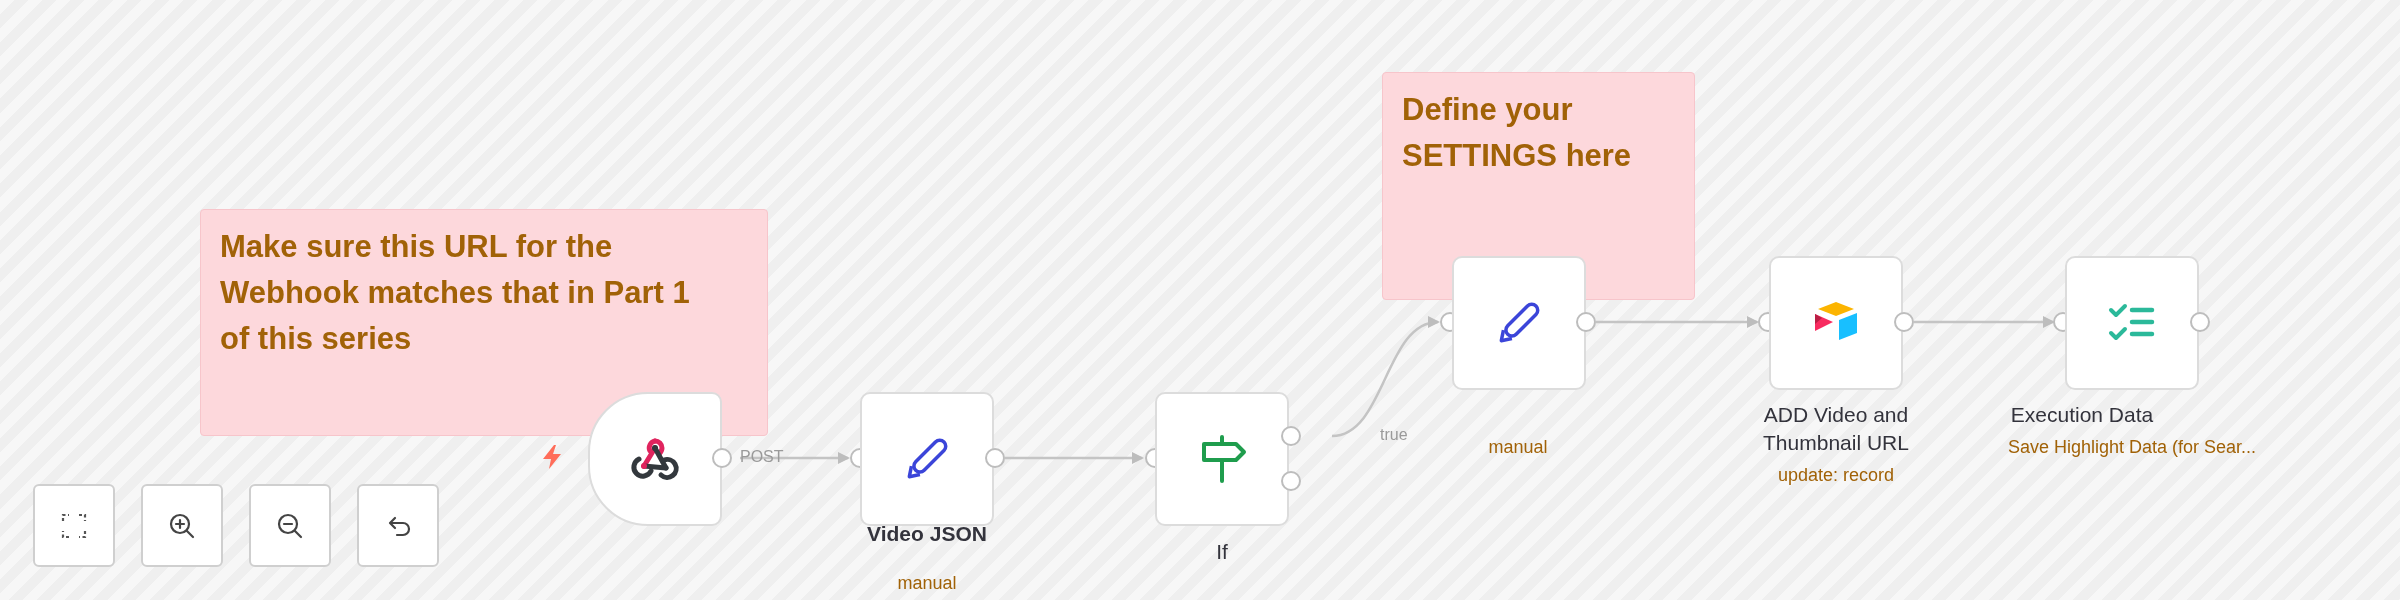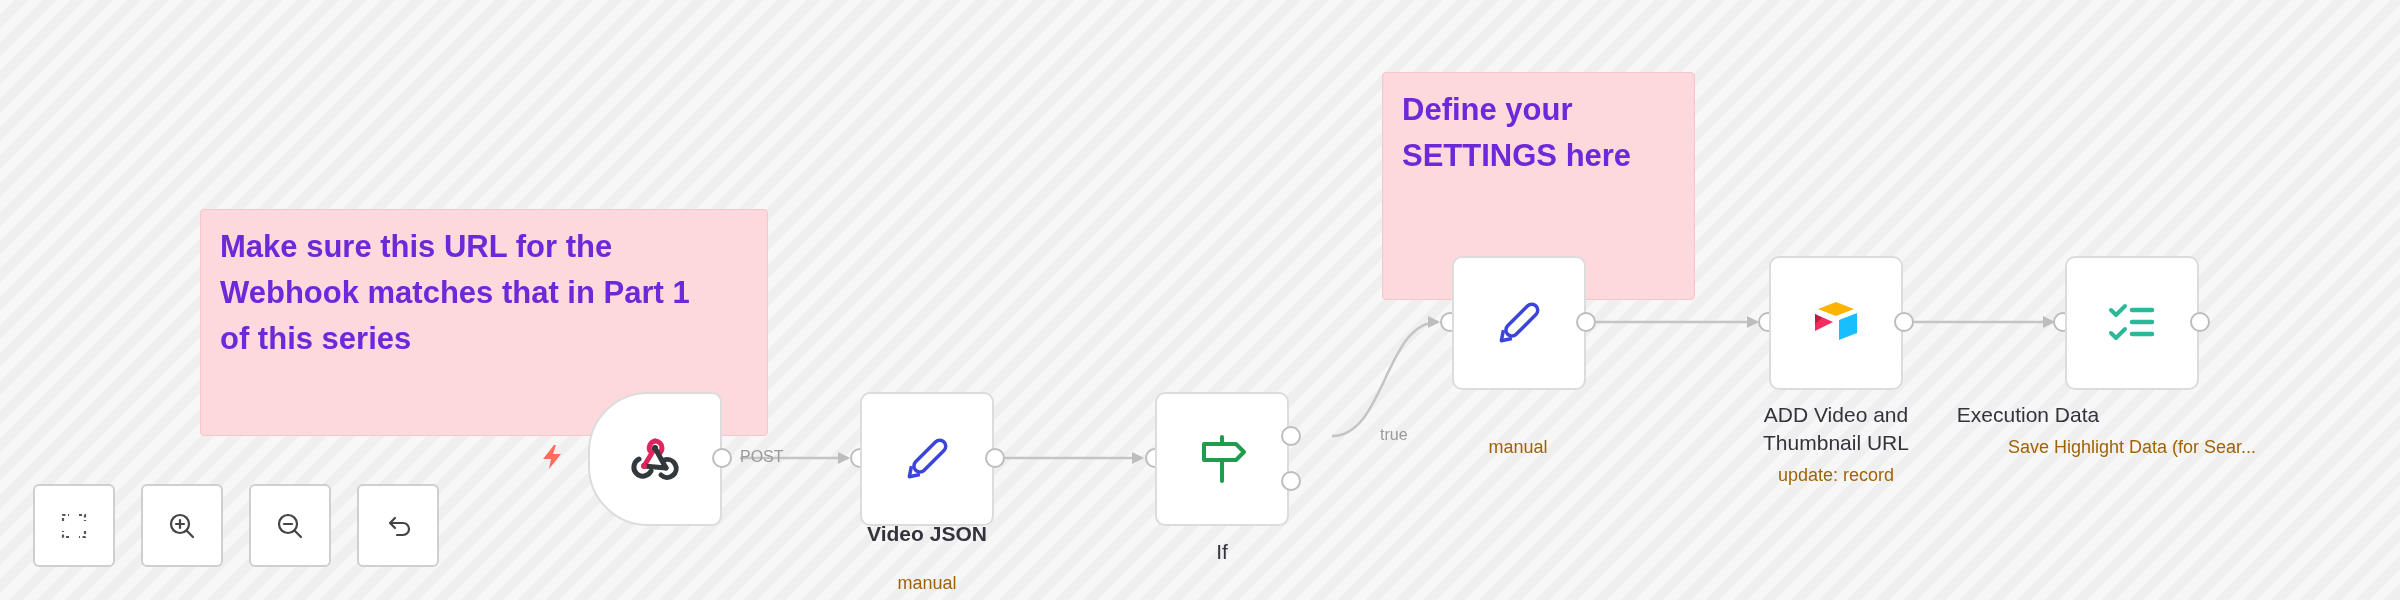--- a/index.html
+++ b/index.html
@@ -5,21 +5,21 @@
   html, body { margin:0; padding:0; }
   body {
     width:2400px; height:600px; overflow:hidden; position:relative;
     font-family:"Liberation Sans", "DejaVu Sans", sans-serif;
     background-color:#f4f4f4;
     background-image: repeating-linear-gradient(135deg, #f7f7f7 0px, #f7f7f7 10px, #efefef 10px, #efefef 20px);
   }
   .canvas { position:absolute; left:0; top:0; width:2400px; height:600px; }
   .sticky {
     position:absolute; background:#fdd8dc; border:1px solid #f7c5cb; border-radius:4px;
-    box-sizing:border-box; padding:14px 19px; color:#6d28d9;
+    box-sizing:border-box; padding:14px 19px; color:#a16207;
     font-size:31px; font-weight:700; line-height:46px;
   }
   .sticky span { display:block; }
   .node {
     position:absolute; width:134px; height:134px; background:#ffffff;
     border:2px solid #dcdcdc; border-radius:10px; box-sizing:border-box;
   }
   .node.trigger { border-radius:60px 10px 10px 60px; }
   .node .icon { position:absolute; left:50%; top:50%; transform:translate(-50%,-50%); width:60px; height:60px; }
   .handle {
@@ -156,21 +156,21 @@
   <div class="node" style="left:2065px; top:256px;">
     <svg class="icon" viewBox="0 0 60 60">
       <path d="M9 17 L14 22 L23 13" stroke="#2bb99a" stroke-width="4" fill="none" stroke-linecap="round" stroke-linejoin="round"></path>
       <path d="M9 40 L14 45 L23 36" stroke="#2bb99a" stroke-width="4" fill="none" stroke-linecap="round" stroke-linejoin="round"></path>
       <path d="M30 17 L50 17" stroke="#2bb99a" stroke-width="4.5" stroke-linecap="round"></path>
       <path d="M30 29 L50 29" stroke="#2bb99a" stroke-width="4.5" stroke-linecap="round"></path>
       <path d="M30 41 L50 41" stroke="#2bb99a" stroke-width="4.5" stroke-linecap="round"></path>
     </svg>
   </div>
   <div class="handle" style="left:2190px; top:312px;"></div>
-  <div class="node-label" style="left:1898px; top:401px;">Execution Data</div>
+  <div class="node-label" style="left:1952px; top:401px;">Execution Data</div>
   <div class="node-sub" style="left:1982px; top:436px;">Save Highlight Data (for Sear...</div>
 
   <div class="ctrl-btn" style="left:33px;" title="Zoom to fit">
     <svg viewBox="0 0 30 30">
       <path d="M4 10 L4 4 L10 4 M20 4 L26 4 L26 10 M26 20 L26 26 L20 26 M10 26 L4 26 L4 20" stroke="#555" stroke-width="2.2" fill="none" stroke-dasharray="3 2.5"></path>
     </svg>
   </div>
   <div class="ctrl-btn" style="left:141px;" title="Zoom in">
     <svg viewBox="0 0 30 30">
       <circle cx="13" cy="13" r="9" stroke="#444" stroke-width="2.2" fill="none"></circle>

